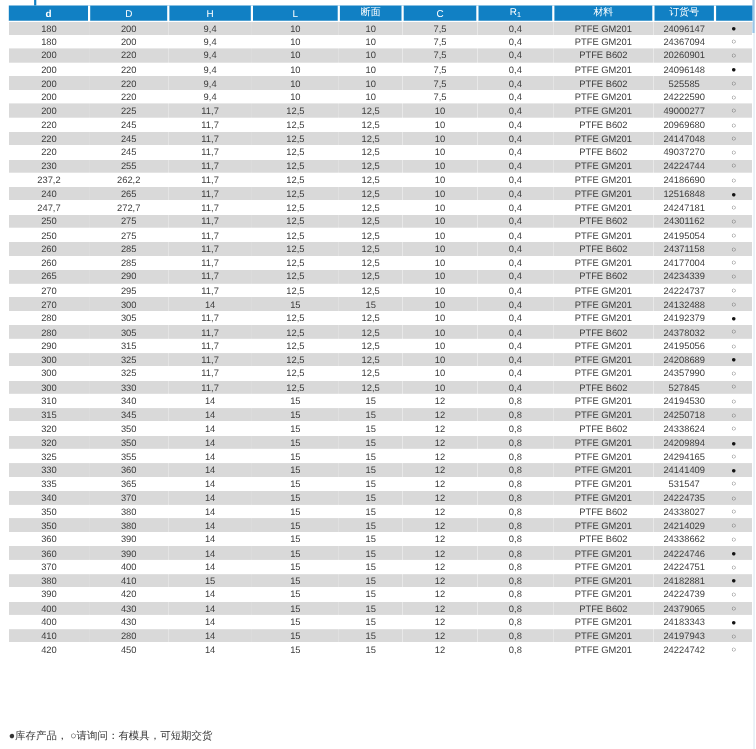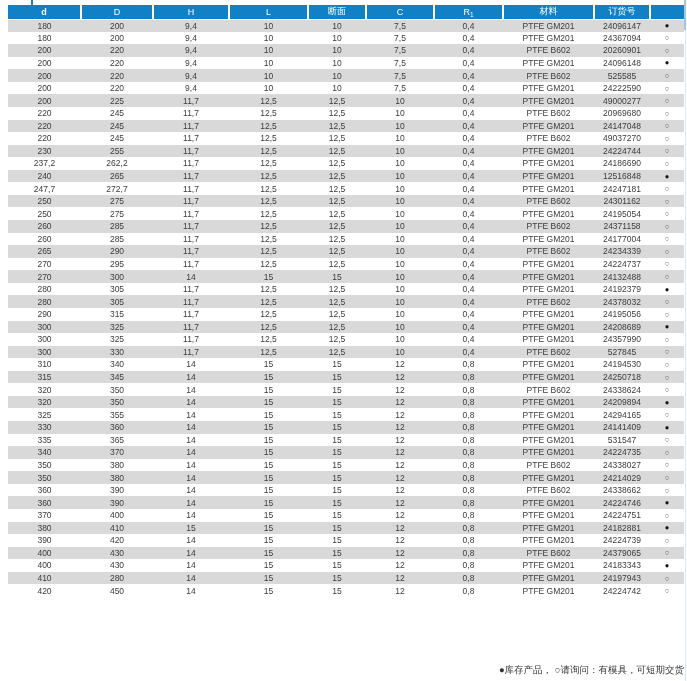--- a/index.html
+++ b/index.html
@@ -47,21 +47,21 @@
     font-size:8.5px;height:12.57px;padding:0;text-align:center;
     vertical-align:middle;white-space:nowrap;overflow:hidden;
     color:var(--body-text);
   }
   tbody tr:nth-child(odd){background:var(--row-alt-bg);}
   td.avail{font-size:7.5px;}
   td.avail.filled{color:#141414;}
   td.avail.open{color:#4a4a4a;}
   .footer-note{
     position:absolute;left:8px;top:662px;width:676px;height:16px;
-    text-align:right;font-size:9.5px;color:#333;line-height:16px;
+    text-align:left;font-size:9.5px;color:#333;line-height:16px;
   }
 </style>
 </head>
 <body>
 
 <div class="edge-line-right-faint"></div>
 <div class="edge-line-right-top"></div>
 <div class="edge-tick-top-left"></div>
 
 <table class="product">

